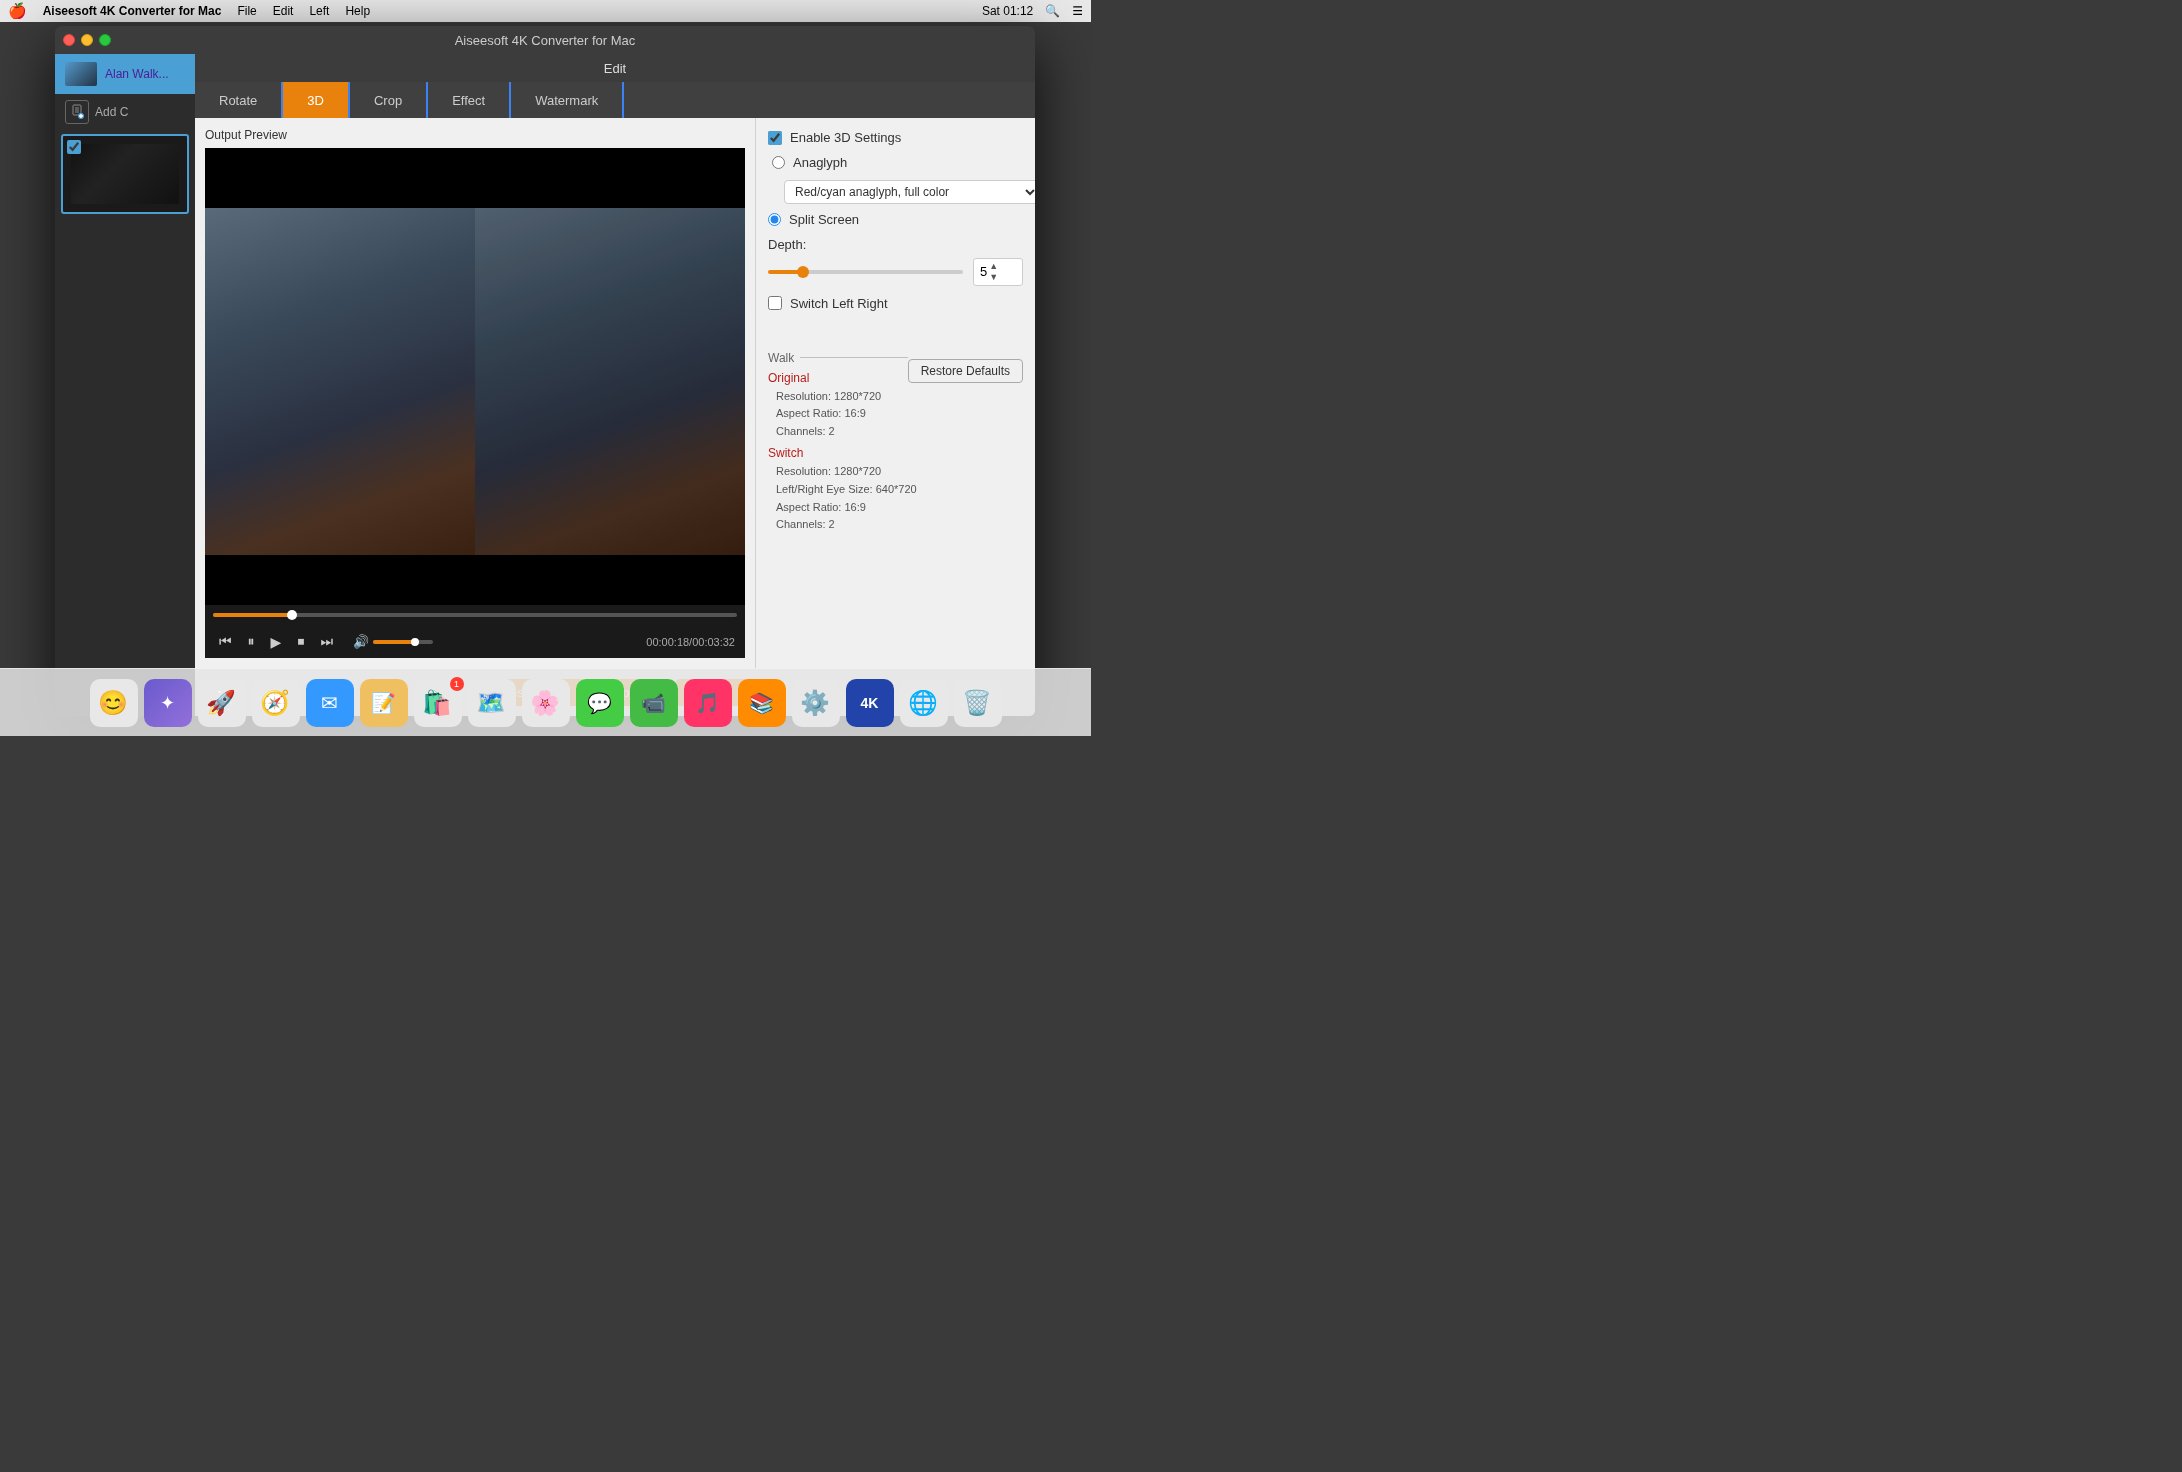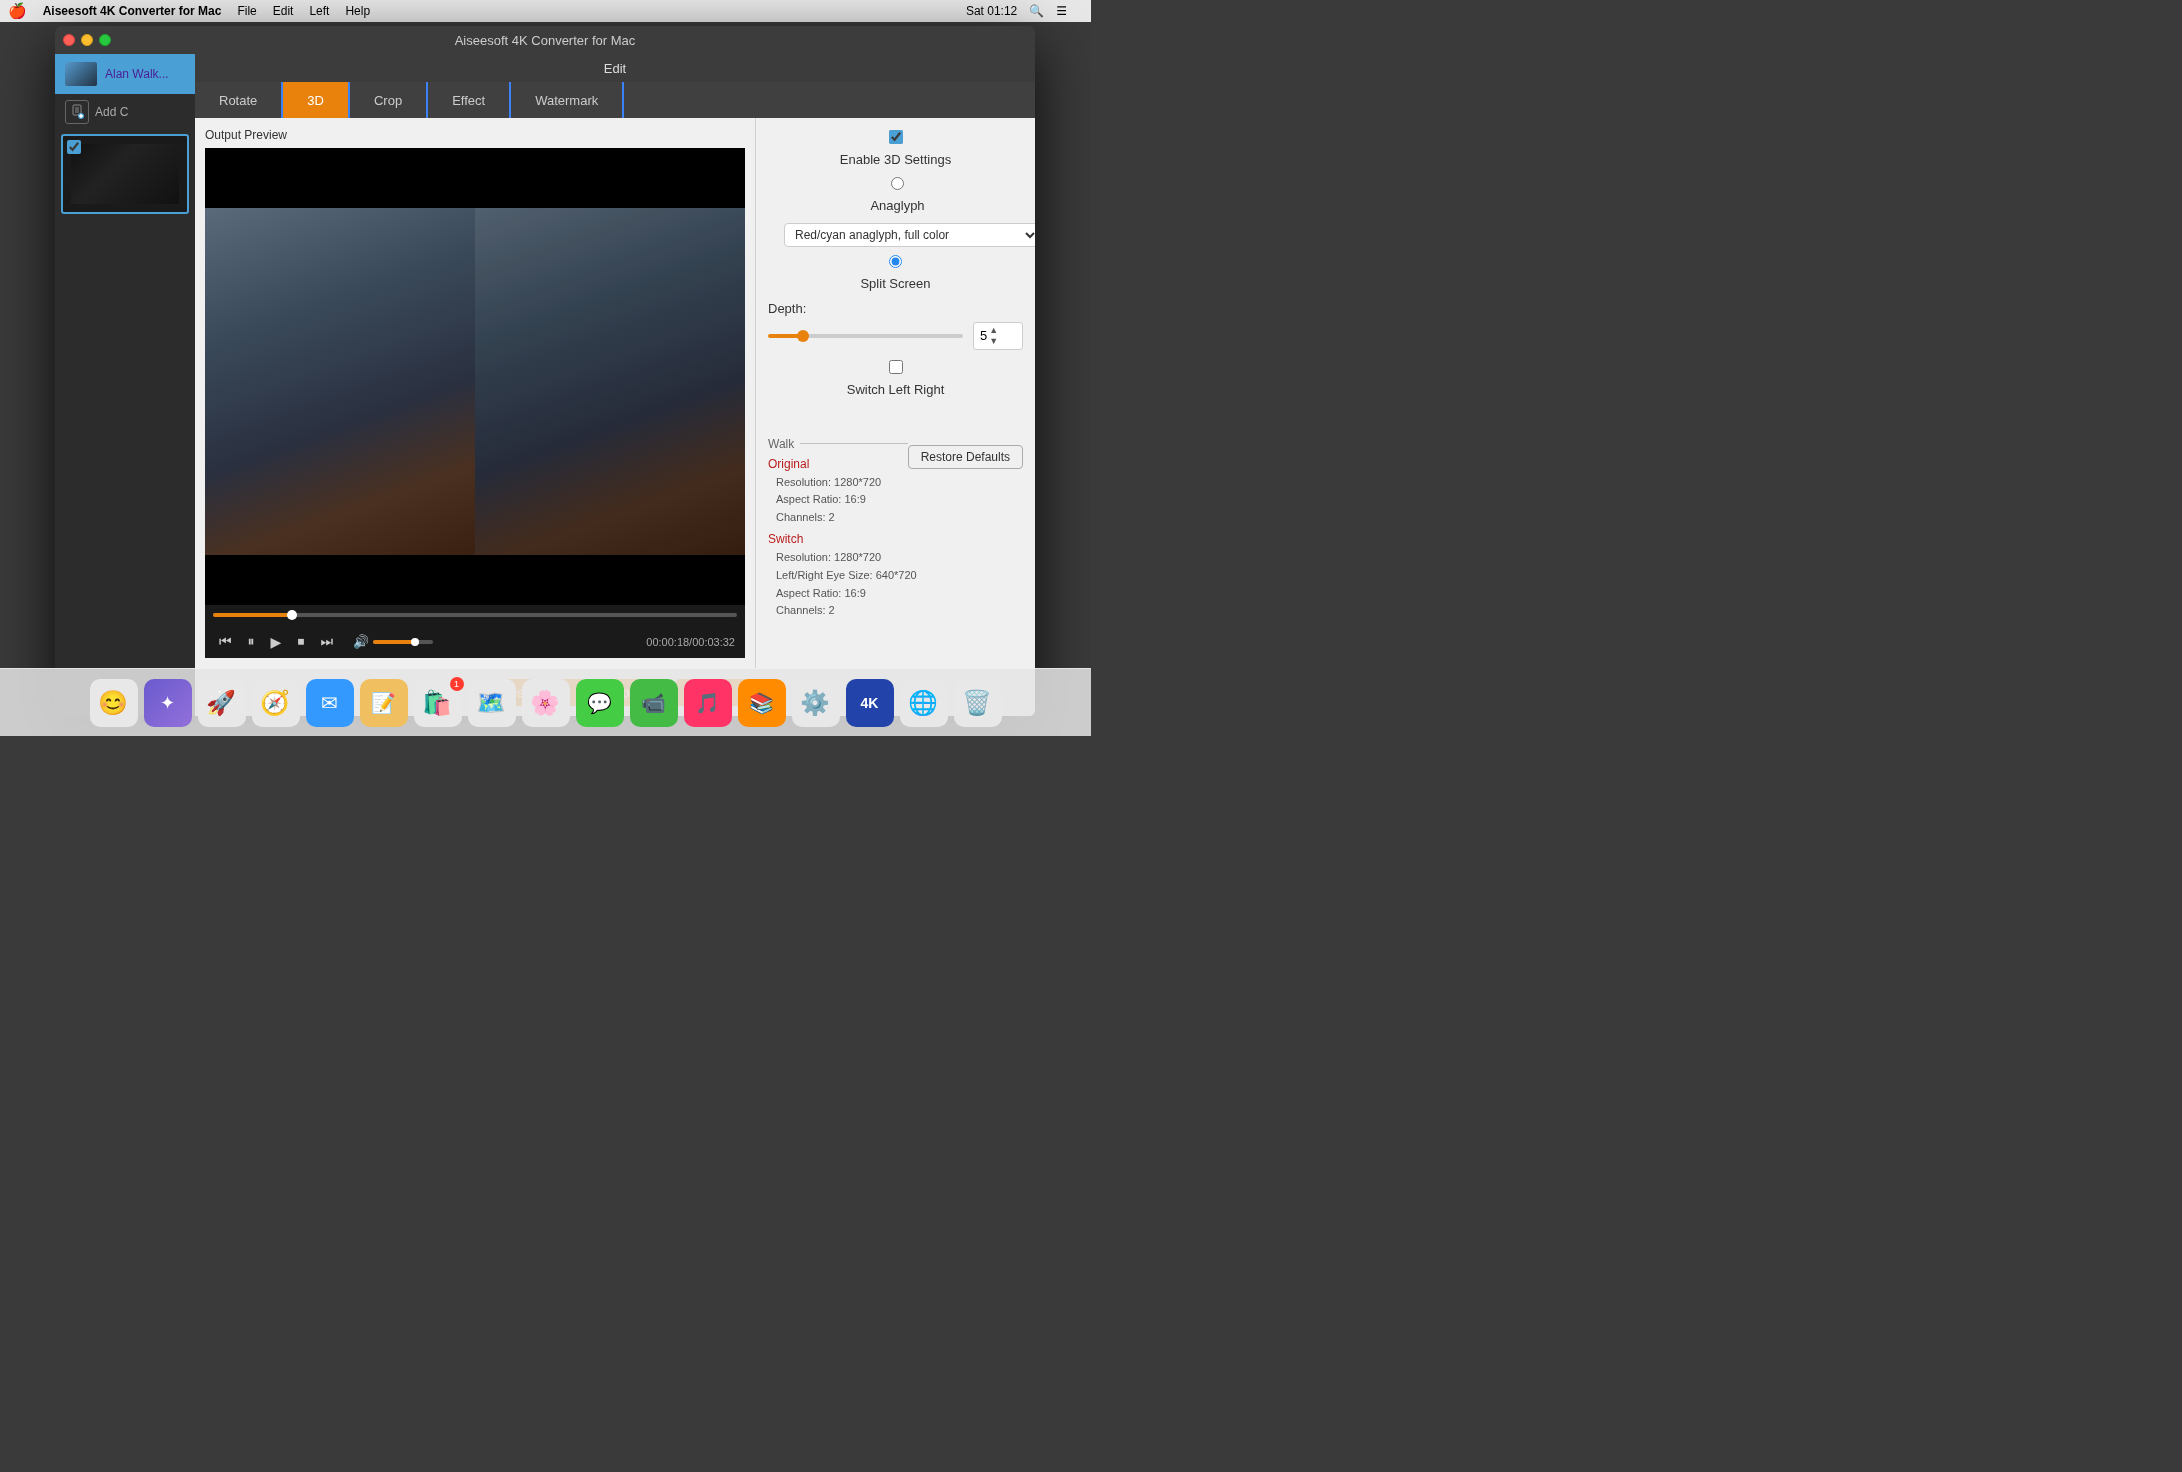--- a/index.html
+++ b/index.html
@@ -23,21 +23,21 @@
       padding: 0 8px;
       gap: 16px;
       font-size: 13px;
       color: #000;
       position: relative;
     }
     .menubar-apple { font-size: 15px; }
     .menubar-item { font-size: 12px; cursor: default; }
     .menubar-right {
       position: absolute;
-      right: 24px;
+      right: 8px;
       display: flex;
       align-items: center;
       gap: 12px;
       font-size: 12px;
     }
 
     
     .app-window {
       position: absolute;
       top: 26px;
@@ -354,21 +354,20 @@
       overflow-y: auto;
       border-left: 1px solid #d0d0d0;
     }
 
     
     .setting-row {
       display: flex;
       align-items: center;
       gap: 8px;
       margin-bottom: 10px;
-      flex-direction: column;
     }
     .setting-row-label {
       font-size: 13px;
       color: #333;
     }
     .checkbox-custom {
       width: 14px;
       height: 14px;
       accent-color: #4a9fd4;
     }

